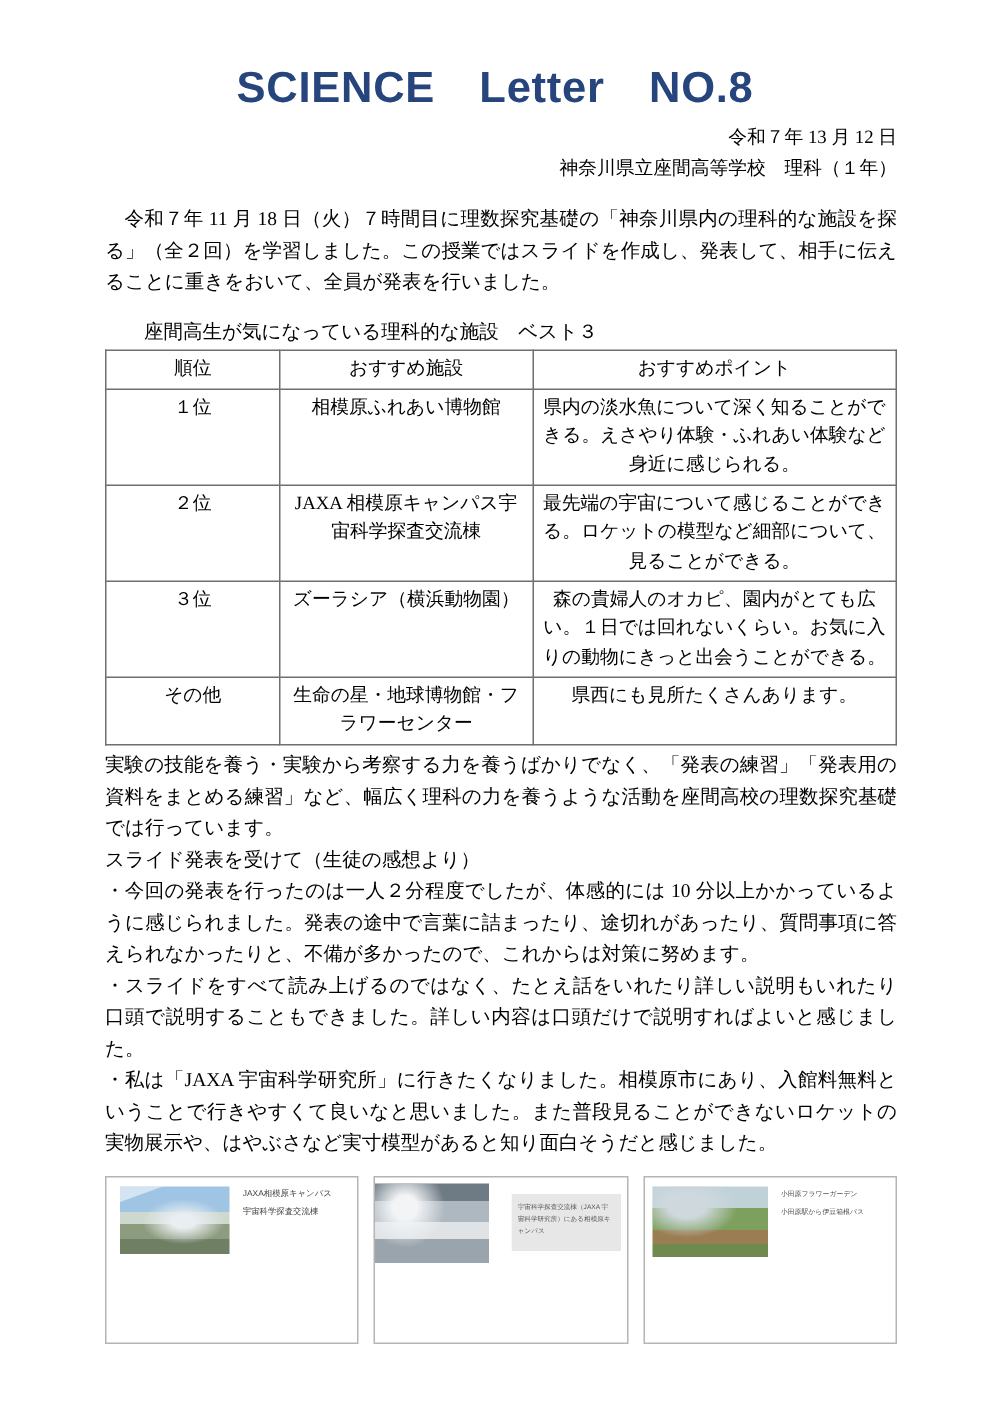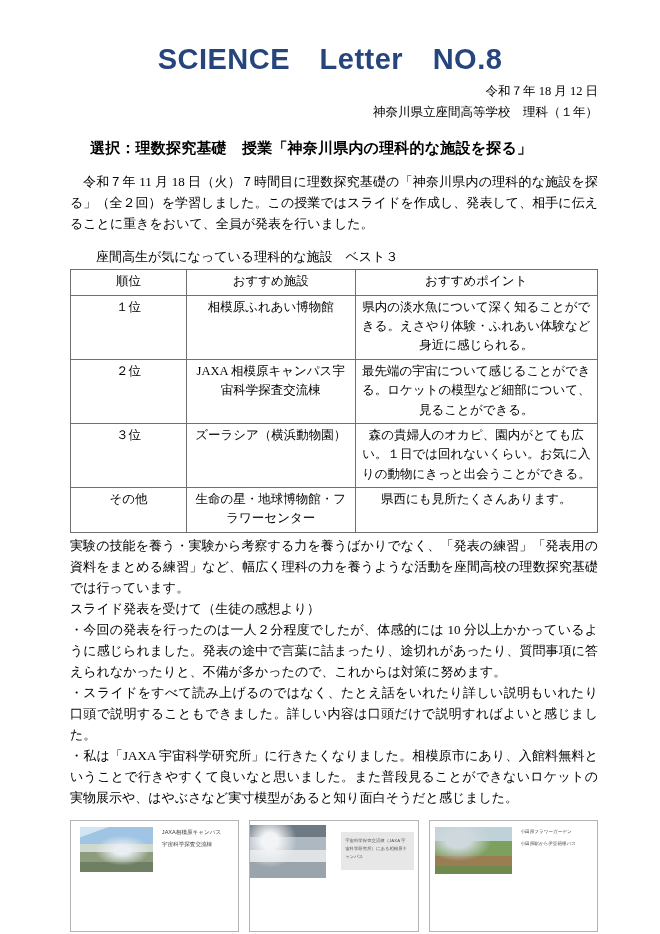--- a/index.html
+++ b/index.html
@@ -178,25 +178,24 @@
 </head>
 <body>
 
 <div class="page">
 
   <div class="masthead">
     <div class="masthead-title" style="color: rgb(38, 69, 125);">SCIENCE　Letter　NO.8</div>
   </div>
 
   <div class="header-meta">
-    <div>令和７年 18 月 12 日</div>
+    <div>令和７年 13 月 12 日</div>
     <div>神奈川県立座間高等学校　理科（１年）</div>
   </div>
 
-  <div class="lesson-title">選択：理数探究基礎　授業「神奈川県内の理科的な施設を探る」</div>
 
   <div class="body-block">
     <p class="para indent">令和７年 11 月 18 日（火）７時間目に理数探究基礎の「神奈川県内の理科的な施設を探る」（全２回）を学習しました。この授業ではスライドを作成し、発表して、相手に伝えることに重きをおいて、全員が発表を行いました。</p>
   </div>
 
 
   <div class="table-wrap">
     <div class="table-caption">座間高生が気になっている理科的な施設　ベスト３</div>
 
     <table class="ranking">

